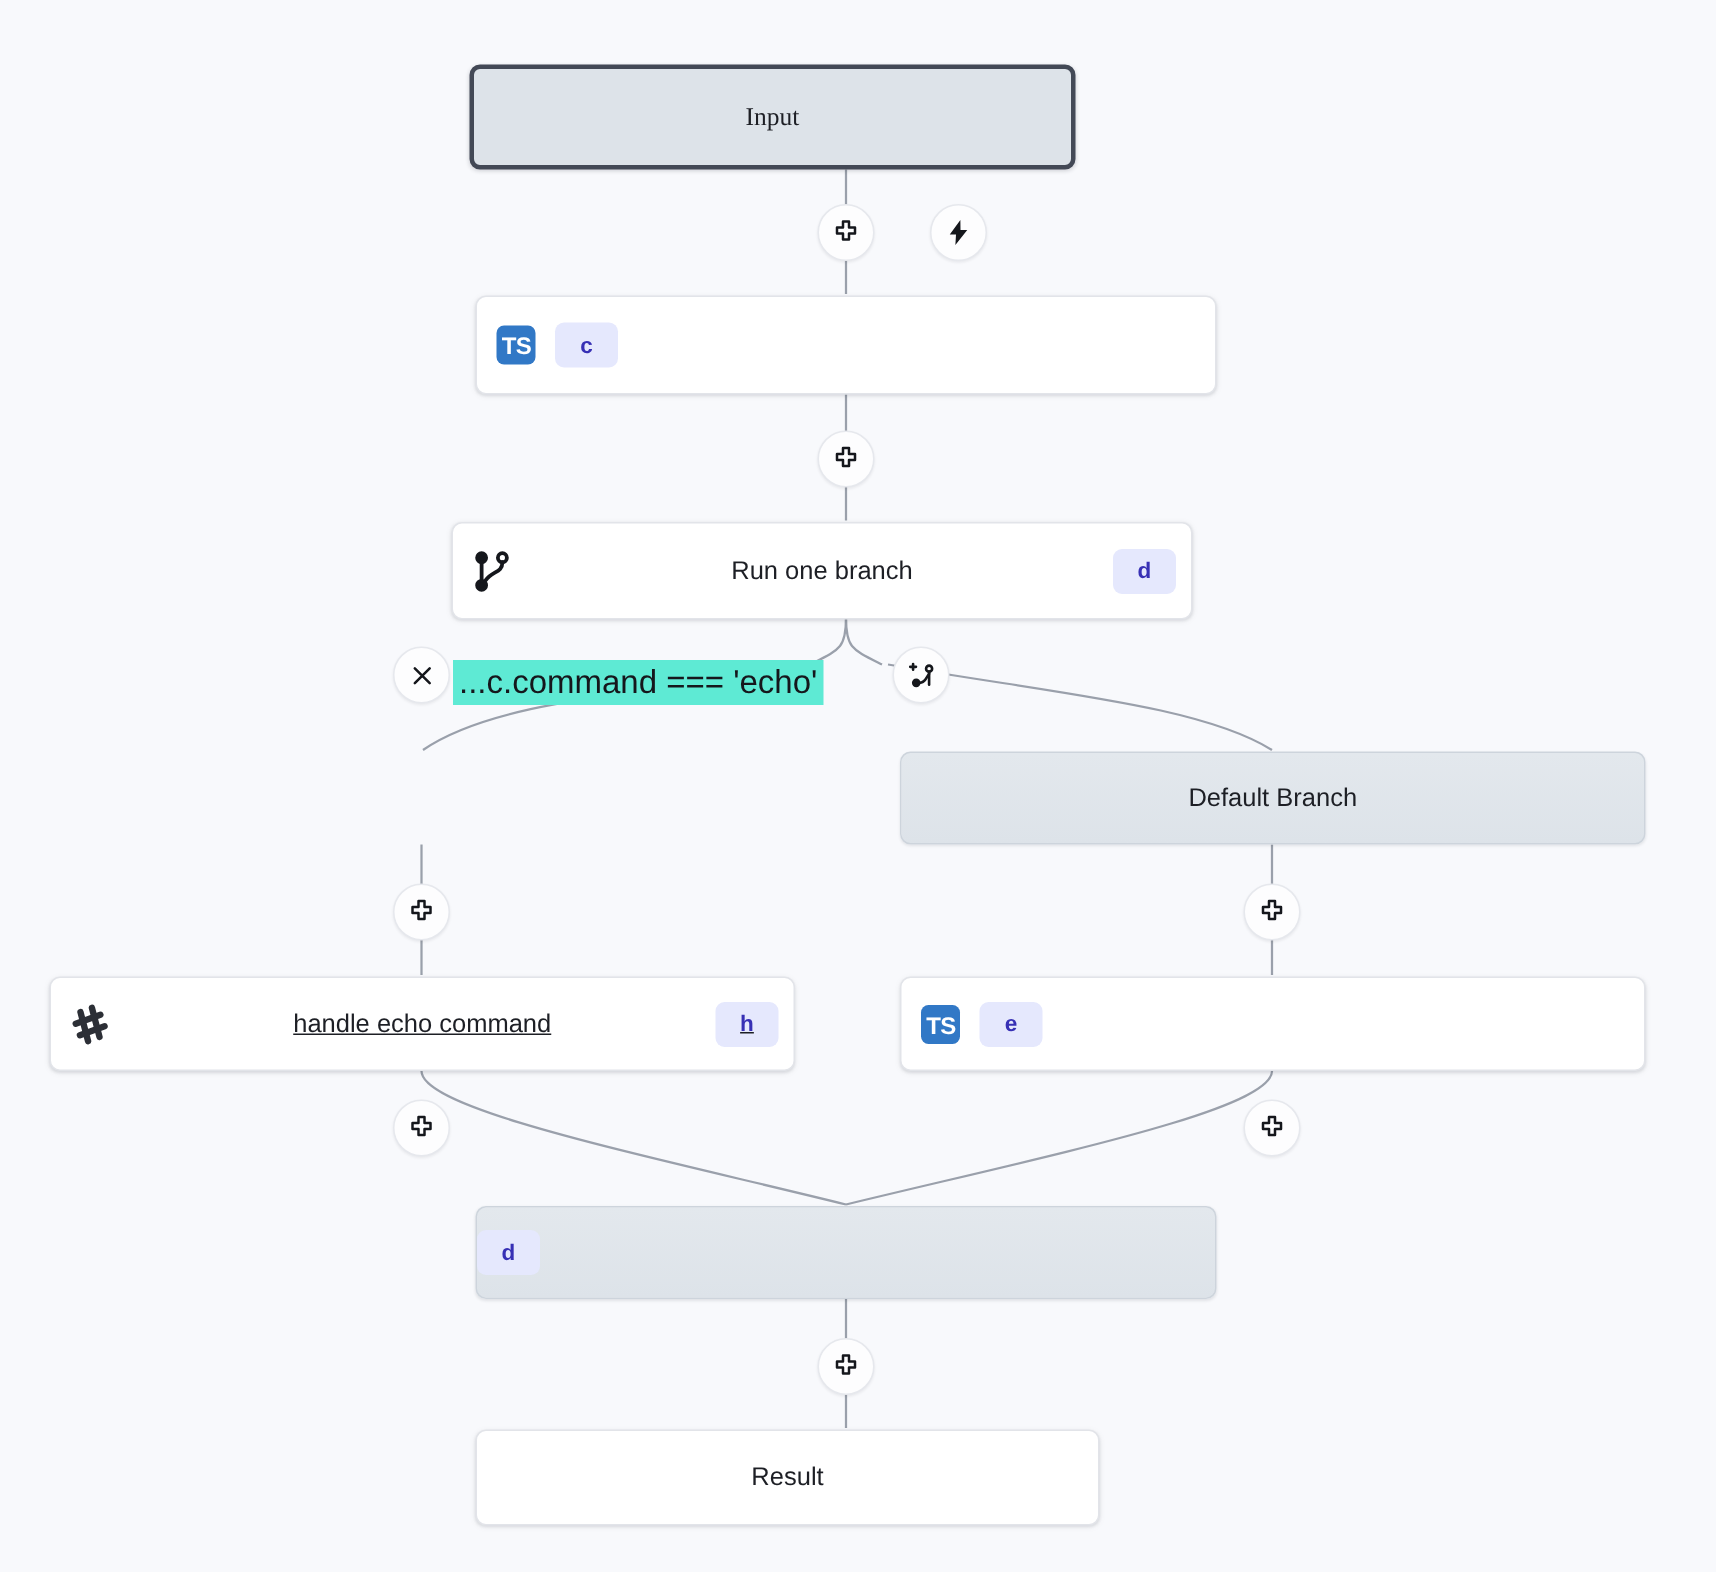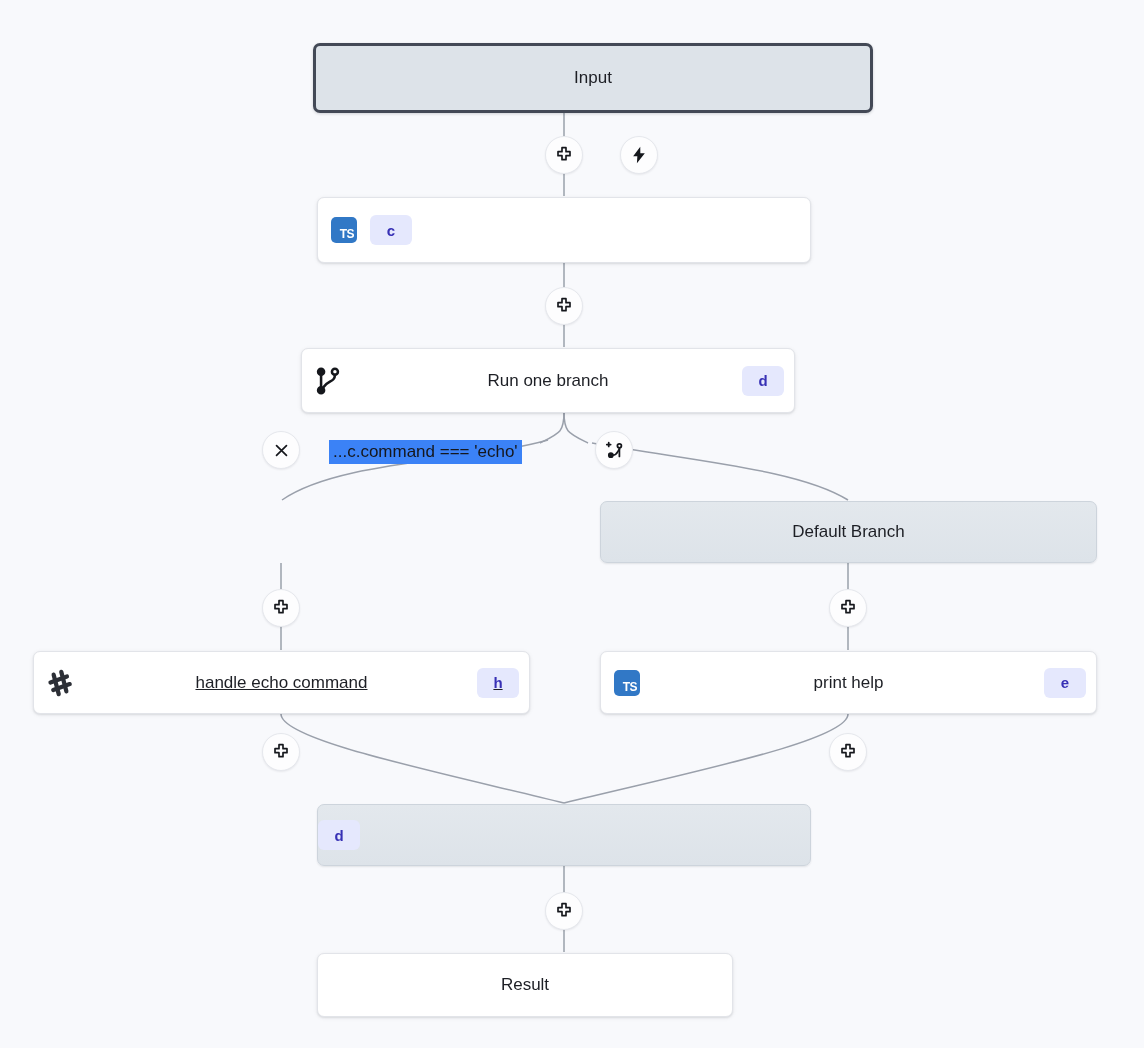--- a/index.html
+++ b/index.html
@@ -71,21 +71,21 @@
     justify-content: center;
   }
   .icon-slot.empty { width: 0; flex-basis: 0; }
 
   
   .ts-chip {
     width: 26px; height: 26px;
     border-radius: 5px;
     background: #3178c6;
     color: #fff;
-    font-size: 12px;
+    font-size: 16px;
     font-weight: bold;
     font-family: "Liberation Sans", sans-serif;
     display: flex;
     align-items: flex-end;
     justify-content: flex-end;
     padding: 0 3px 2px 14px;
     letter-spacing: -0.5px;
   }
 
   
@@ -115,27 +115,26 @@
     align-items: center;
     justify-content: center;
     z-index: 8;
     cursor: pointer;
   }
   .circ-btn svg { display: block; }
 
   
   .cond-label {
     position: absolute;
-    background: #3b82f6;
+    background: #5eead4;
     color: #15171c;
-    font-size: 17px;
+    font-size: 22px;
     padding: 2px 4px;
     white-space: nowrap;
     z-index: 7;
-    margin-left: 27px;
   }
 </style>
 </head>
 <body>
 
 <div id="canvas">
 
   <svg id="edges" viewBox="0 0 1144 1048" xmlns="http://www.w3.org/2000/svg">
     <g fill="none" stroke="#9aa0ab" stroke-width="1.5">
 
@@ -155,21 +154,21 @@
       <path d="M848,563 L848,650"></path>
 
       <path d="M281,714 C281,740 430,770 564,803"></path>
 
       <path d="M848,714 C848,740 700,770 564,803"></path>
 
       <path d="M564,866 L564,952"></path>
     </g>
   </svg>
 
-  <div class="node entry" style="left:313px; top:43px; width:560px; height:70px;">
+  <div class="node entry" style="left:313px; top:43px; width:404px; height:70px;font-family:Liberation Serif, serif;">
     <span class="icon-slot empty"></span>
     <span class="node-label">Input</span>
   </div>
 
   <div class="node mod" style="left:317px; top:197px; width:494px; height:66px;">
     <span class="icon-slot">
       <span class="ts-chip">TS</span>
     </span>
     <span class="badge">c</span>
   </div>
@@ -206,21 +205,20 @@
       </svg>
     </span>
     <span class="node-label">handle echo command</span>
     <span class="badge">h</span>
   </div>
 
   <div class="node mod" style="left:600px; top:651px; width:497px; height:63px;">
     <span class="icon-slot">
       <span class="ts-chip">TS</span>
     </span>
-    <span class="node-label">print help</span>
     <span class="badge">e</span>
   </div>
 
   <div class="node grey" style="left:317px; top:804px; width:494px; height:62px;">
     <span class="icon-slot empty"></span>
     <span class="badge">d</span>
   </div>
 
   <div class="node mod" style="left:317px; top:953px; width:416px; height:64px;">
     <span class="icon-slot empty"></span>

